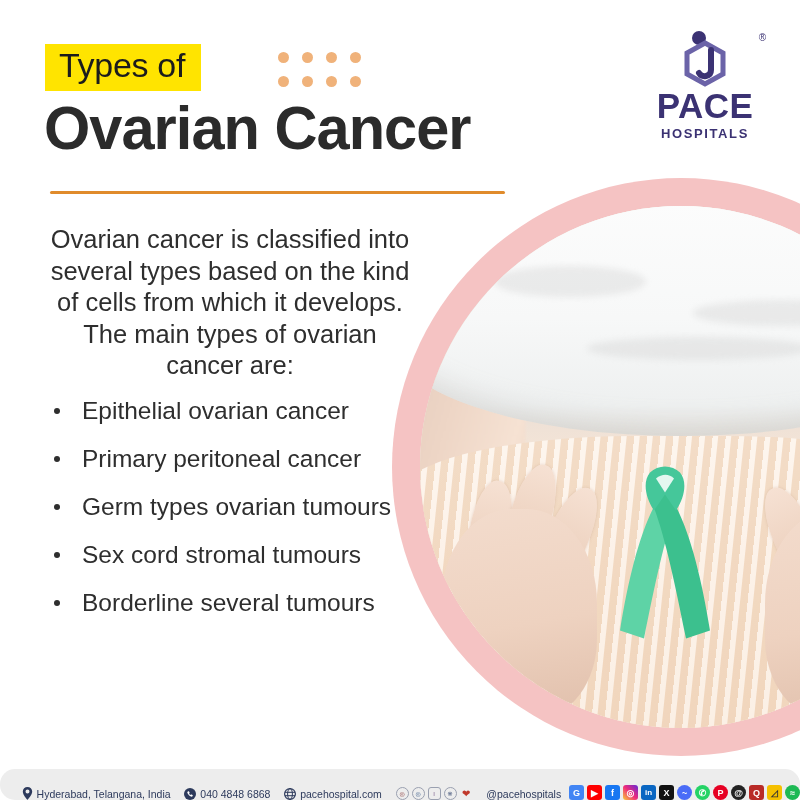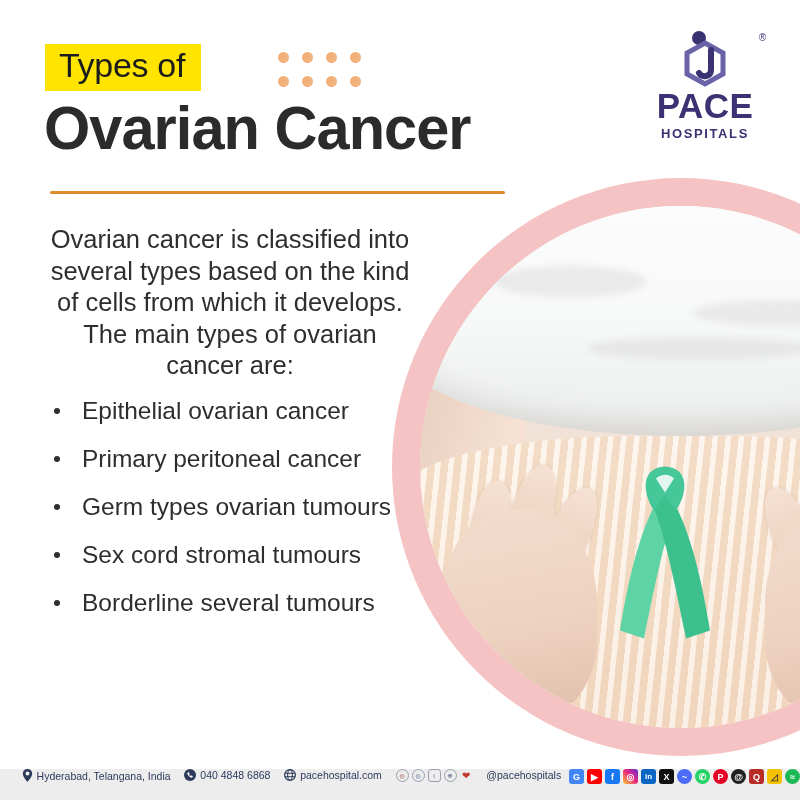--- a/index.html
+++ b/index.html
@@ -130,22 +130,22 @@
            font-size:24.5px; line-height:1.18; color:#2e2e2e;margin-top:19px; }
   .bullet::before{
     content:""; position:absolute; left:4px; top:11px;
     width:6px; height:6px; border-radius:50%; background:#2e2e2e;
   }
 
   
   .footer{
     position:absolute; left:0; bottom:0; width:800px; height:31px;
     background:#ededed; z-index:10;
-    display:flex; align-items:flex-start; gap:0px;
-    font-size:10.5px; color:#2d3a5c;
+    display:flex; align-items:flex-end; gap:0px;
+    font-size:10.5px; color:#2d3a5c;border-radius:15px;
   }
   .f-item{ display:flex; align-items:center; gap:4px; white-space:nowrap; }
   .f-item .ic{ display:flex; align-items:center; }
   .f-gap{ width:14px; }
   .badges{ display:flex; align-items:center; gap:3px; }
   .badge{ width:13px; height:13px; border-radius:50%; border:1.2px solid #9aa0b0;
           display:flex; align-items:center; justify-content:center;
           font-size:6px; color:#6d7punto; }
   .socials{ display:flex; align-items:center; gap:3px; }
   .soc{ width:15px; height:15px; border-radius:3px; display:flex;

